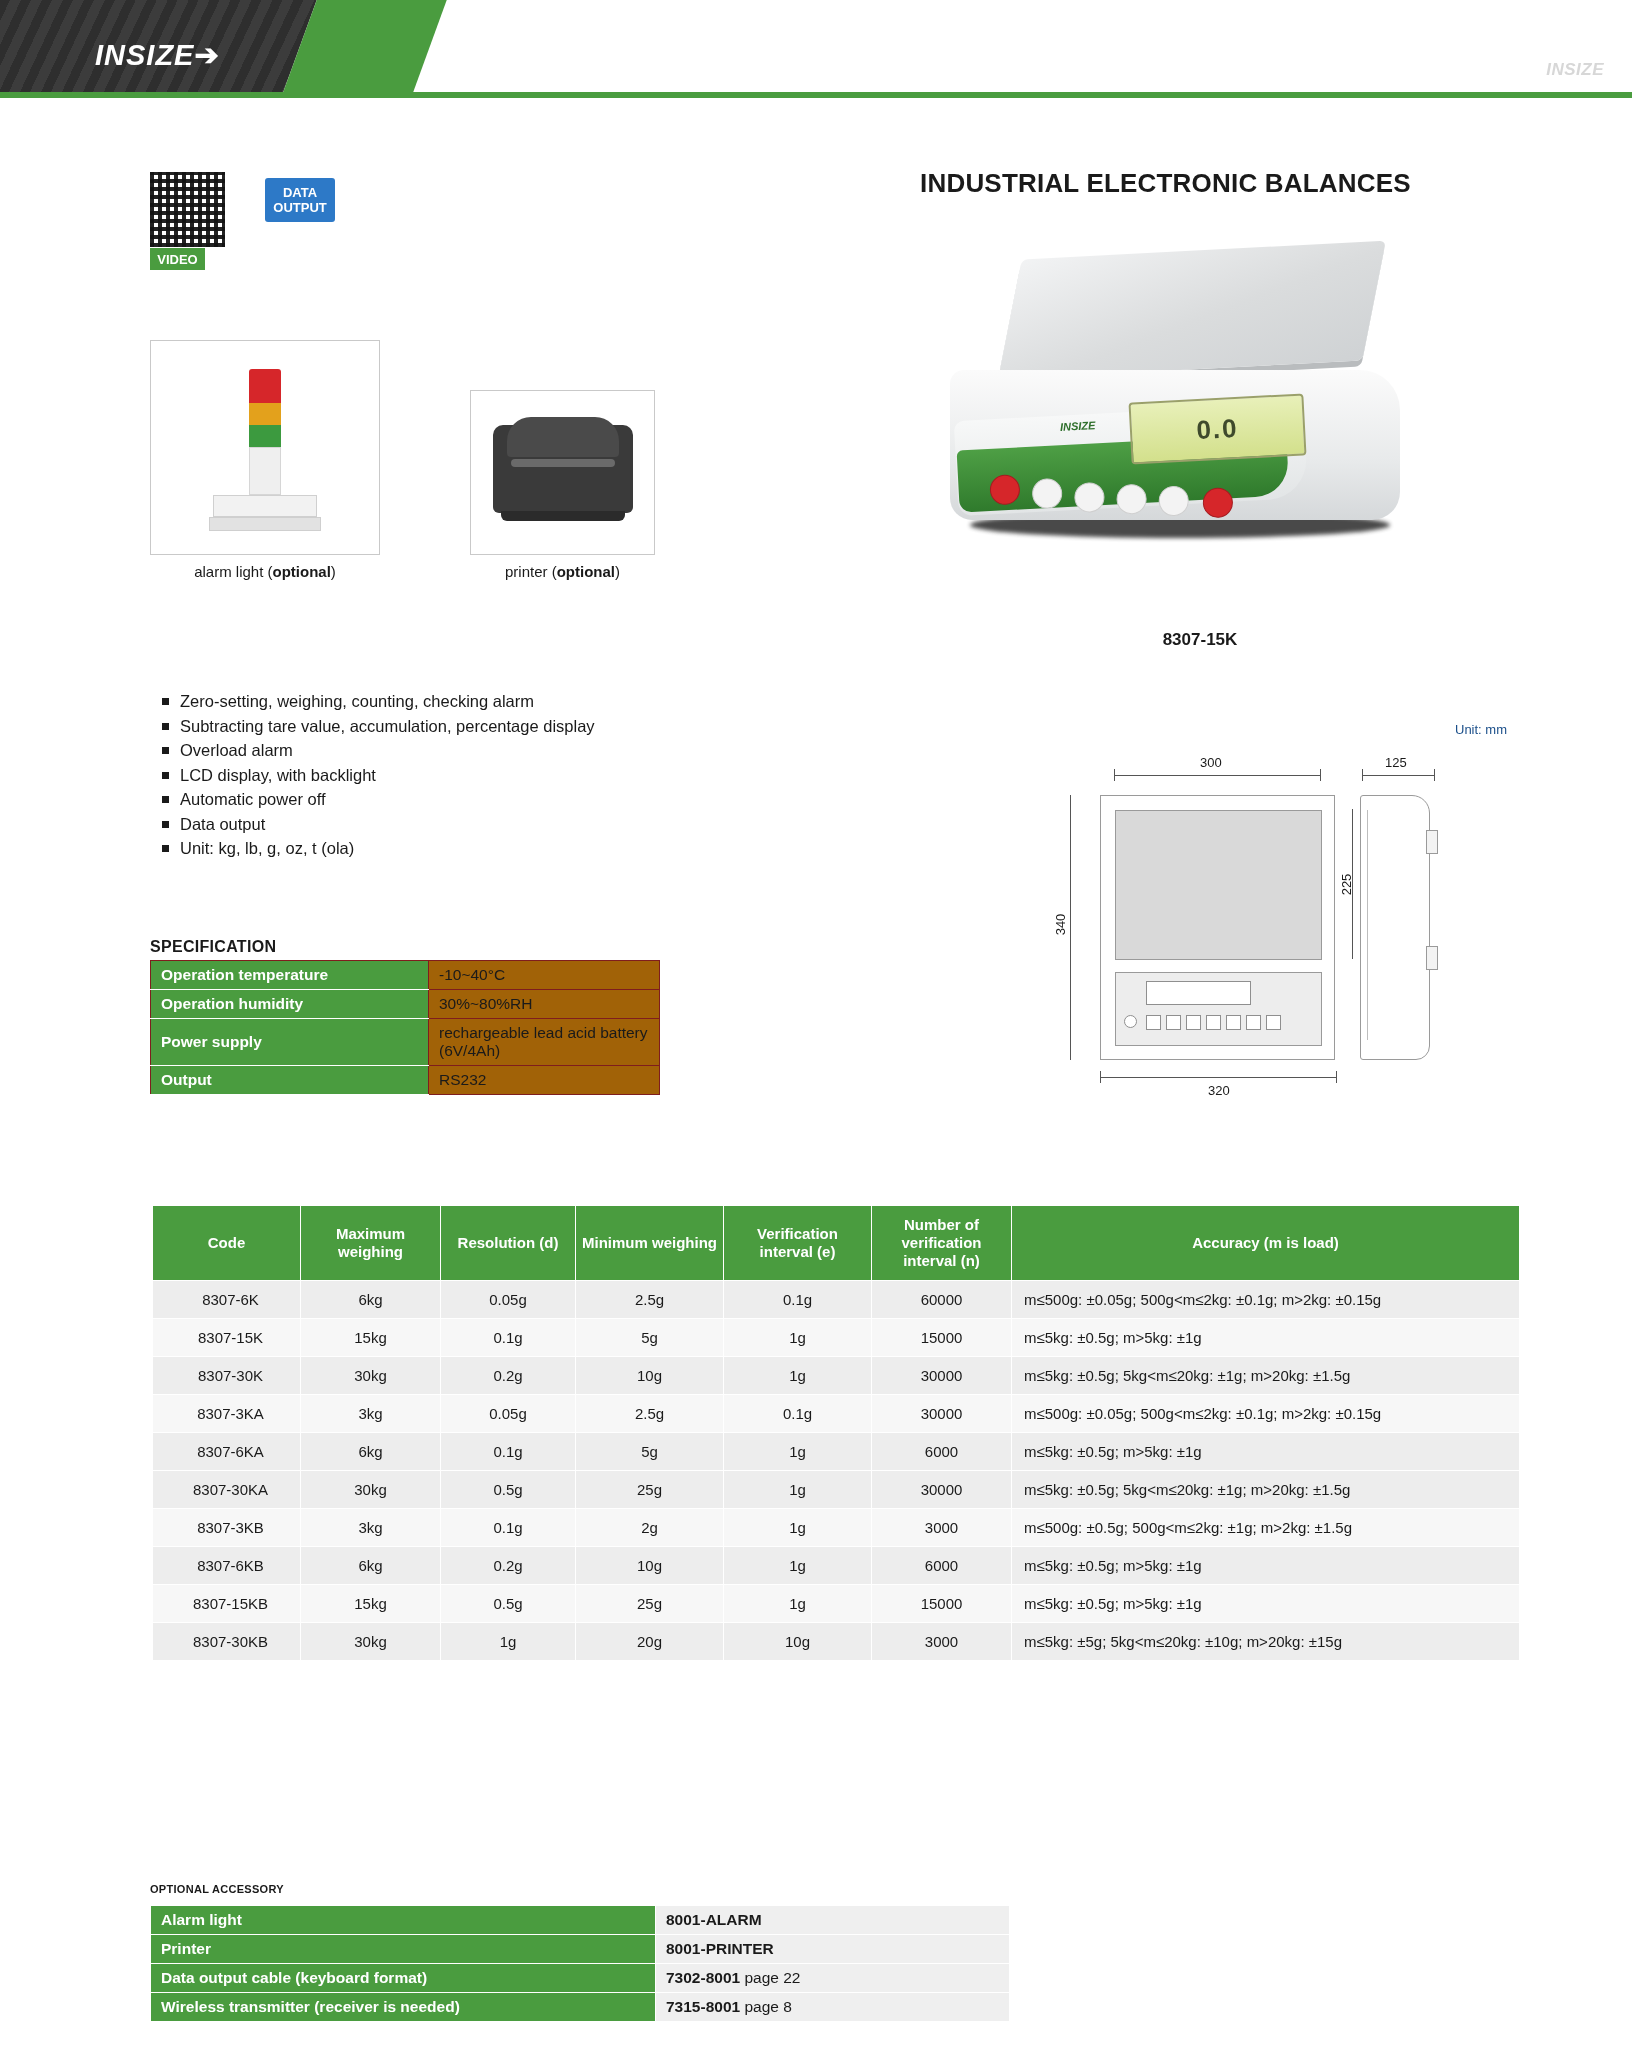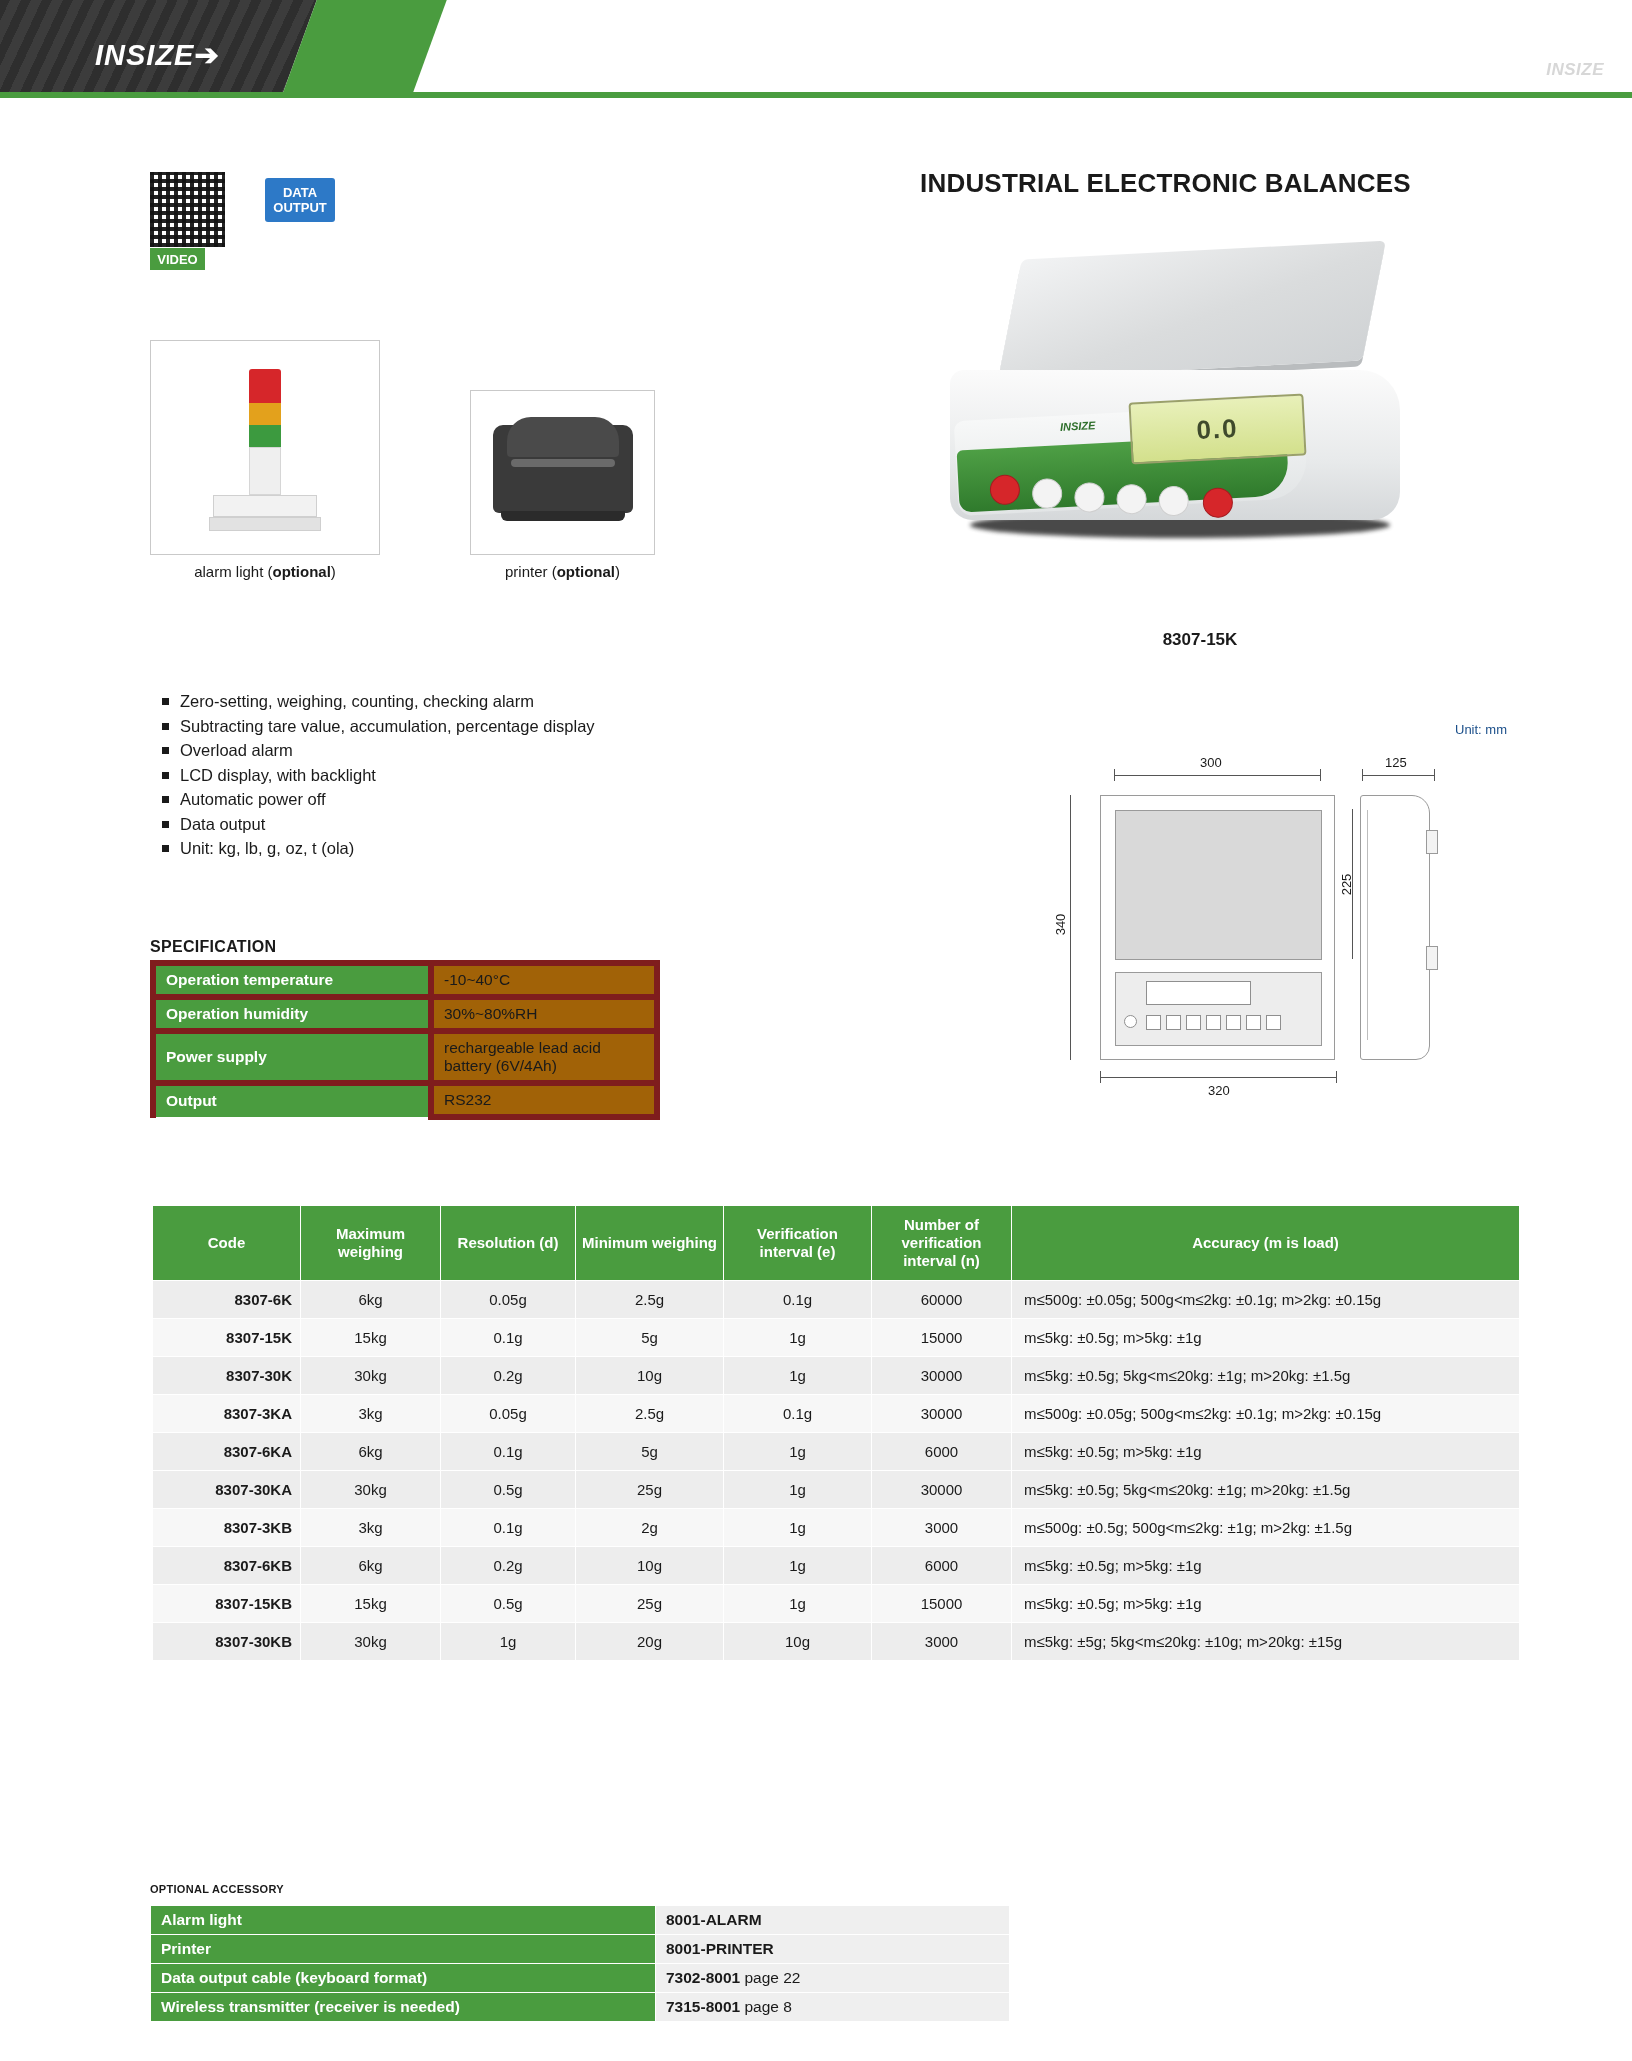--- a/index.html
+++ b/index.html
@@ -198,42 +198,42 @@
   }
   .dv-side-in { position:absolute; left:6px; top:14px; width:46px; height:230px; border-left:1px solid #bdbdbd; }
   .dv-tab { position:absolute; right:-9px; width:12px; height:24px; border:1px solid #9a9a9a; background:#f3f3f3; }
 
   
   .spec-title { position:absolute; left:150px; top:938px; font-size:16px; font-weight:bold; letter-spacing:0.3px;}
   .spec-table {
     position:absolute; left:150px; top:960px; width:510px;
     border-collapse:collapse; font-size:15.5px;
   }
-  .spec-table td { border:6px solid #7f1d1d; padding:5px 10px; vertical-align:middle; }
+  .spec-table td { border:1px solid #7f1d1d; padding:5px 10px; vertical-align:middle; }
   .spec-table td.k {
     background:#4a9c3f; color:#ffffff; font-weight:bold; width:278px;
     border-bottom:1px solid #ffffff;
   }
   .spec-table td.v { background:#a16207; color:#1a1a1a; }
 
   
   .main-table {
     position:absolute; left:152px; top:1205px; width:1368px;
     border-collapse:collapse; font-size:15px;
   }
   .main-table th {
     background:#4a9c3f; color:#fff; font-weight:bold; font-size:15px;
     border:1px solid #ffffff; padding:10px 6px; line-height:18px;
   }
   .main-table td {
     border:1px solid #ffffff; padding:9px 8px; text-align:center; line-height:19px;
   }
   .main-table tr.odd td { background:#ededed; }
   .main-table tr.even td { background:#f7f7f7; }
-  .main-table td.code { font-weight:bold; text-align:right; padding-left:16px; }
+  .main-table td.code { font-weight:normal; text-align:center; padding-left:16px; }
   .main-table td.acc { text-align:left; padding-left:12px; }
 
   
   .acc-title { position:absolute; left:150px; top:1883px; font-size:11px; font-weight:bold; letter-spacing:0.3px;}
   .acc-table {
     position:absolute; left:150px; top:1905px; width:860px;
     border-collapse:collapse; font-size:15.5px;
   }
   .acc-table td { border:1px solid #ffffff; padding:5px 10px; }
   .acc-table td.k { background:#4a9c3f; color:#fff; font-weight:bold; width:505px; }

